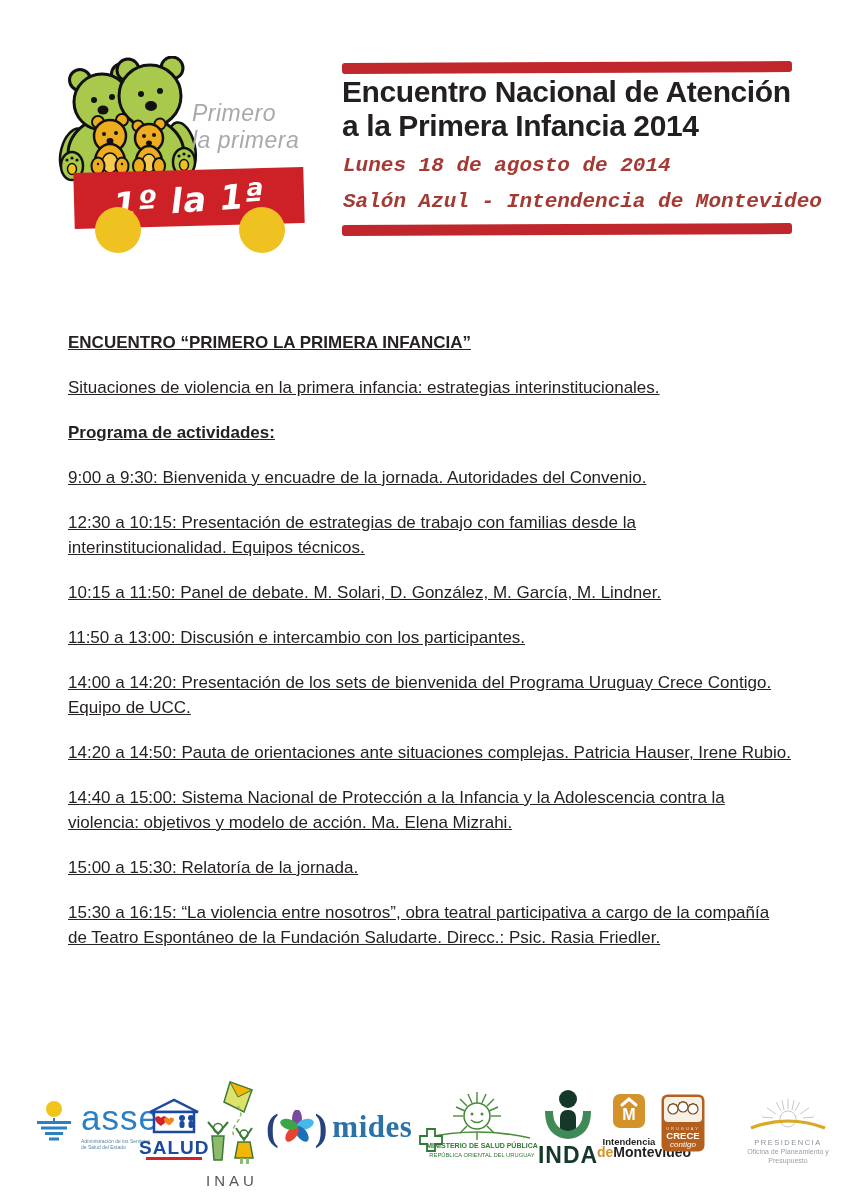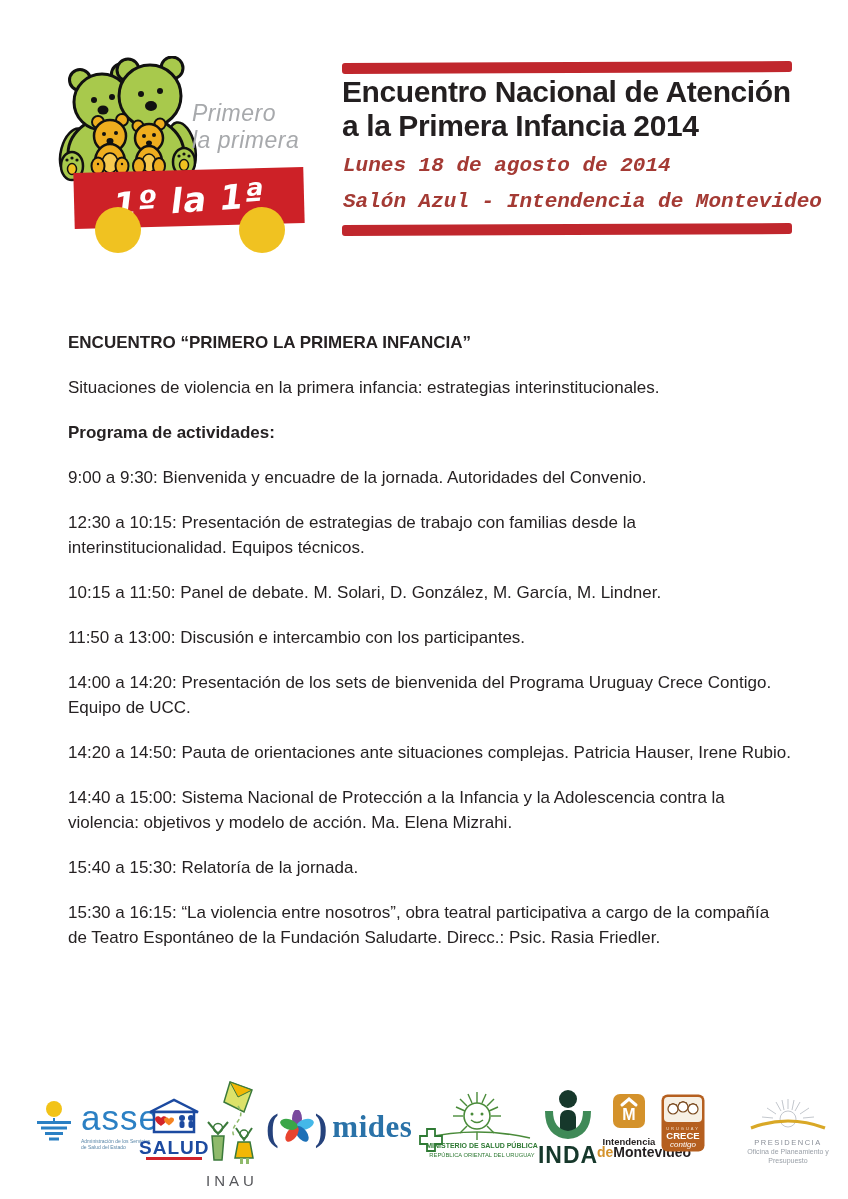--- a/index.html
+++ b/index.html
@@ -23,21 +23,21 @@
     position:absolute; left:342px; top:75px;
     font-weight:700; font-size:30px; line-height:34px; color:#231f20; letter-spacing:-0.4px;
   }
   .event-when {
     position:absolute; left:343px; top:148px;
     font-family:Liberation Mono, monospace; font-style:italic; font-weight:700;
     font-size:21px; line-height:36px; color:#a43a34;
   }
   
   .doc-body { position:absolute; left:68px; top:330px; width:724px; color:#262223; }
-  .doc-body p { font-size:17px; line-height:25px; margin:0 0 20px 0; }
+  .doc-body p { font-size:17px; line-height:25px; margin:0 0 20px 0;text-decoration:underline; }
   .doc-body p.bold { font-weight:700; }
   
   .flogo { position:absolute; }
   .logo-asse { left:33px; top:1100px; display:flex; align-items:flex-start; }
   .asse-word { font-size:35px; color:#2b80c4; letter-spacing:1px; line-height:36px; }
   .asse-sub { font-size:5px; color:#5b87a8; line-height:6px; margin-top:2px; }
   .logo-caif { left:139px; top:1097px; width:70px; text-align:center; }
   .caif-word { font-size:19px; font-weight:700; color:#1c4aa0; letter-spacing:1px; line-height:17px; }
   .caif-line { width:56px; height:3px; background:#d2232a; margin:1px auto 0; }
   .logo-inau { left:198px; top:1080px; width:68px; text-align:center; }
@@ -152,21 +152,21 @@
     <p class="bold">ENCUENTRO “PRIMERO LA PRIMERA INFANCIA”</p>
     <p>Situaciones de violencia en la primera infancia: estrategias interinstitucionales.</p>
     <p class="bold">Programa de actividades:</p>
     <p>9:00 a 9:30: Bienvenida y encuadre de la jornada. Autoridades del Convenio.</p>
     <p>12:30 a 10:15: Presentación de estrategias de trabajo con familias desde la interinstitucionalidad. Equipos técnicos.</p>
     <p>10:15 a 11:50: Panel de debate. M. Solari, D. González, M. García, M. Lindner.</p>
     <p>11:50 a 13:00: Discusión e intercambio con los participantes.</p>
     <p>14:00 a 14:20: Presentación de los sets de bienvenida del Programa Uruguay Crece Contigo. Equipo de UCC.</p>
     <p>14:20 a 14:50: Pauta de orientaciones ante situaciones complejas. Patricia Hauser, Irene Rubio.</p>
     <p>14:40 a 15:00: Sistema Nacional de Protección a la Infancia y la Adolescencia contra la violencia: objetivos y modelo de acción. Ma. Elena Mizrahi.</p>
-    <p>15:40 a 15:30: Relatoría de la jornada.</p>
+    <p>15:00 a 15:30: Relatoría de la jornada.</p>
     <p>15:30 a 16:15: “La violencia entre nosotros”, obra teatral participativa a cargo de la compañía de Teatro Espontáneo de la Fundación Saludarte. Direcc.: Psic. Rasia Friedler.</p>
   </div>
 
   <div class="flogo logo-asse">
     <svg width="42" height="46" viewBox="0 0 42 46">
       <circle cx="21" cy="9" r="8" fill="#f2c318"></circle>
       <rect x="20" y="18" width="2" height="5" fill="#2b80c4"></rect>
       <rect x="4" y="21" width="34" height="3" fill="#2b80c4"></rect>
       <rect x="8" y="26.5" width="26" height="3" fill="#2b80c4"></rect>
       <rect x="12" y="32" width="18" height="3" fill="#2b80c4"></rect>

